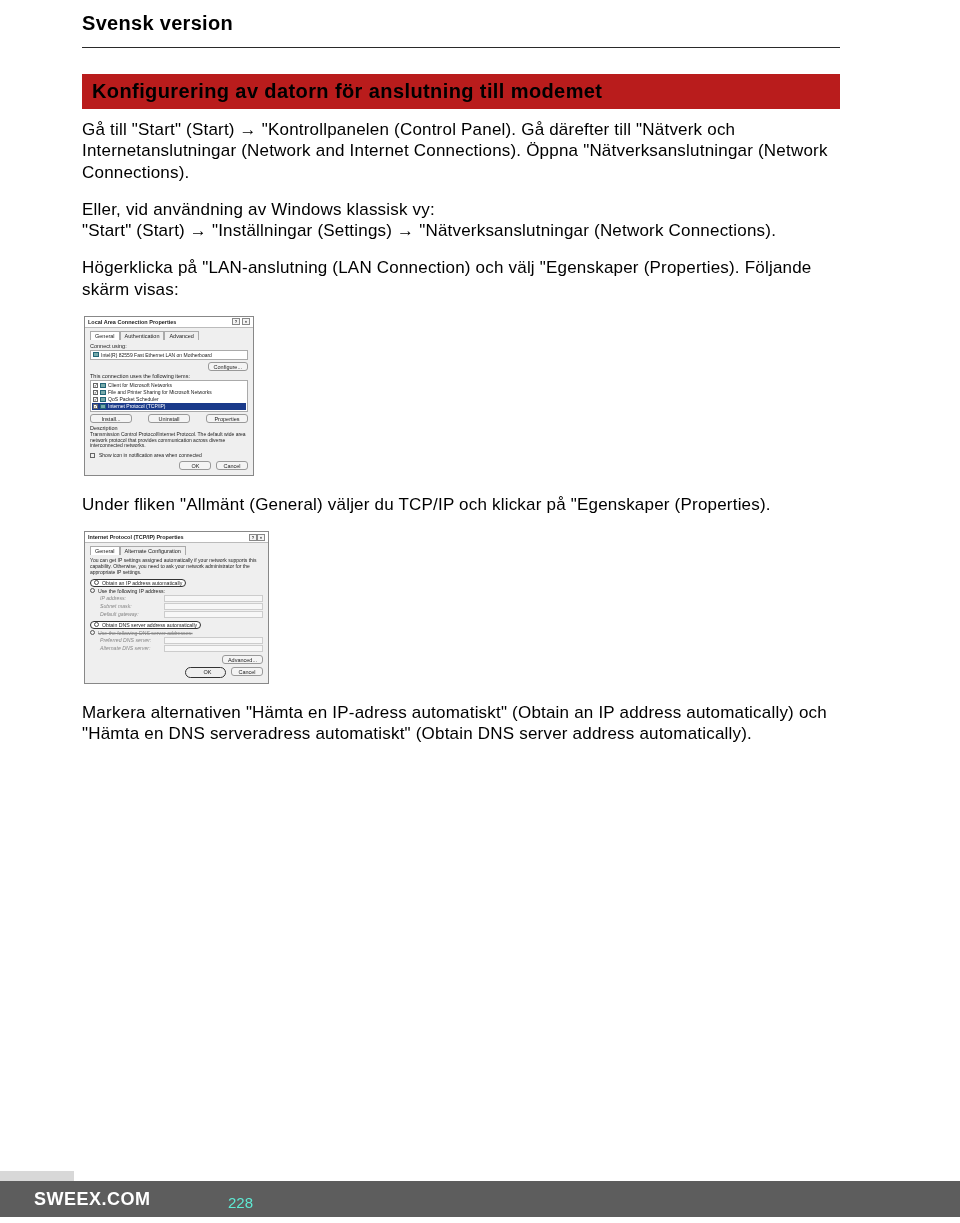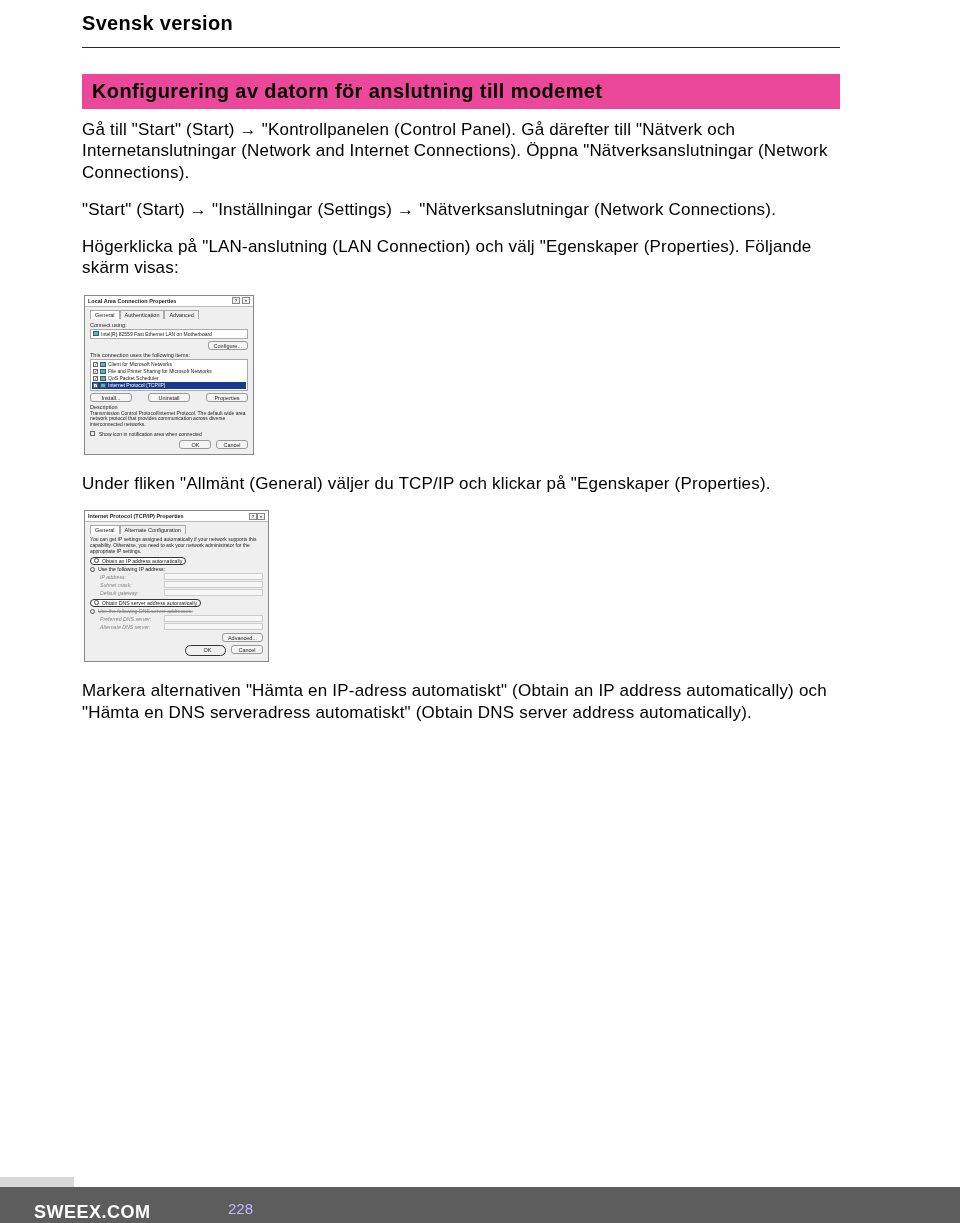--- a/index.html
+++ b/index.html
@@ -20,21 +20,21 @@
     font-size: 20px;
     letter-spacing: 0.3px;
     margin-bottom: 12px;
   }
   .hr {
     border: none;
     border-top: 1px solid #2a2a2a;
     margin-bottom: 26px;
   }
   .section-bar {
-    background: #ec4899;
+    background: #b91c1c;
     padding: 6px 10px 6px 10px;
     font-weight: bold;
     font-size: 20px;
     letter-spacing: 0.4px;
     margin-bottom: 10px;
   }
   .sub-bold {
     font-weight: bold;
     font-size: 17px;
     margin-bottom: 4px;
@@ -148,58 +148,59 @@
   .formrow .lbl { width:60px; font-style:italic; }
   .formrow .ip { flex:1; border:1px solid #ccc; background:#f7f7f7; height:7px; }
   .circled { display:inline-block; border:1.2px solid #333; border-radius: 7px; padding:0 3px; background:#fff; }
   .circbtn { display:inline-block; border:1.2px solid #333; border-radius:6px; padding:0 2px; }
   .group { margin:2px 0 3px 0; }
   .opt { font-size:5.2px; margin:1px 0; display:flex; align-items:center; }
 
   
   .footer {
     position: absolute;
-    bottom: 0; left: 0; right: 0;
+    bottom: 6px; left: 0; right: 0;
     background: #5d5d5d;
     color: #fff;
     height: 36px;
     display: flex;
-    align-items: flex-end;
+    align-items: center;
     padding-left: 34px;
   }
   .footer .brand {
     font-weight: bold;
     font-size: 18px;
     letter-spacing: 0.5px;
   }
   .footer .pnum {
     position: absolute;
     left: 228px;
     bottom: 6px;
     font-size: 15px;
-    color: #c4b5fd;
+    color: #5eead4;
   }
   .footer .tab-shape {
     position: absolute;
     left: 0; top: -10px;
     width: 74px; height: 10px;
     background: #d8d8d8;
   }
 </style>
 </head>
 <body>
 
 <div class="page">
   <div class="header-title">Svensk version</div>
   <hr class="hr">
 
   <div class="section-bar">Konfigurering av datorn för anslutning till modemet</div>
 
   <div class="para">Gå till "Start" (Start) → "Kontrollpanelen (Control Panel). Gå därefter till "Nätverk och Internetanslutningar (Network and Internet Connections). Öppna "Nätverksanslutningar (Network Connections).</div>
 
+  <div class="para nm">Eller, vid användning av Windows klassisk vy:</div>
   <div class="para">"Start" (Start) → "Inställningar (Settings) → "Nätverksanslutningar (Network Connections).</div>
 
   <div class="para">Högerklicka på "LAN-anslutning (LAN Connection) och välj "Egenskaper (Properties). Följande skärm visas:</div>
 
   <div class="dialog1">
     <div class="dlg-titlebar">
       <span>Local Area Connection Properties</span>
       <span class="spacer"></span>
       <span class="winbtn">?</span>
       <span class="winbtn">×</span>

